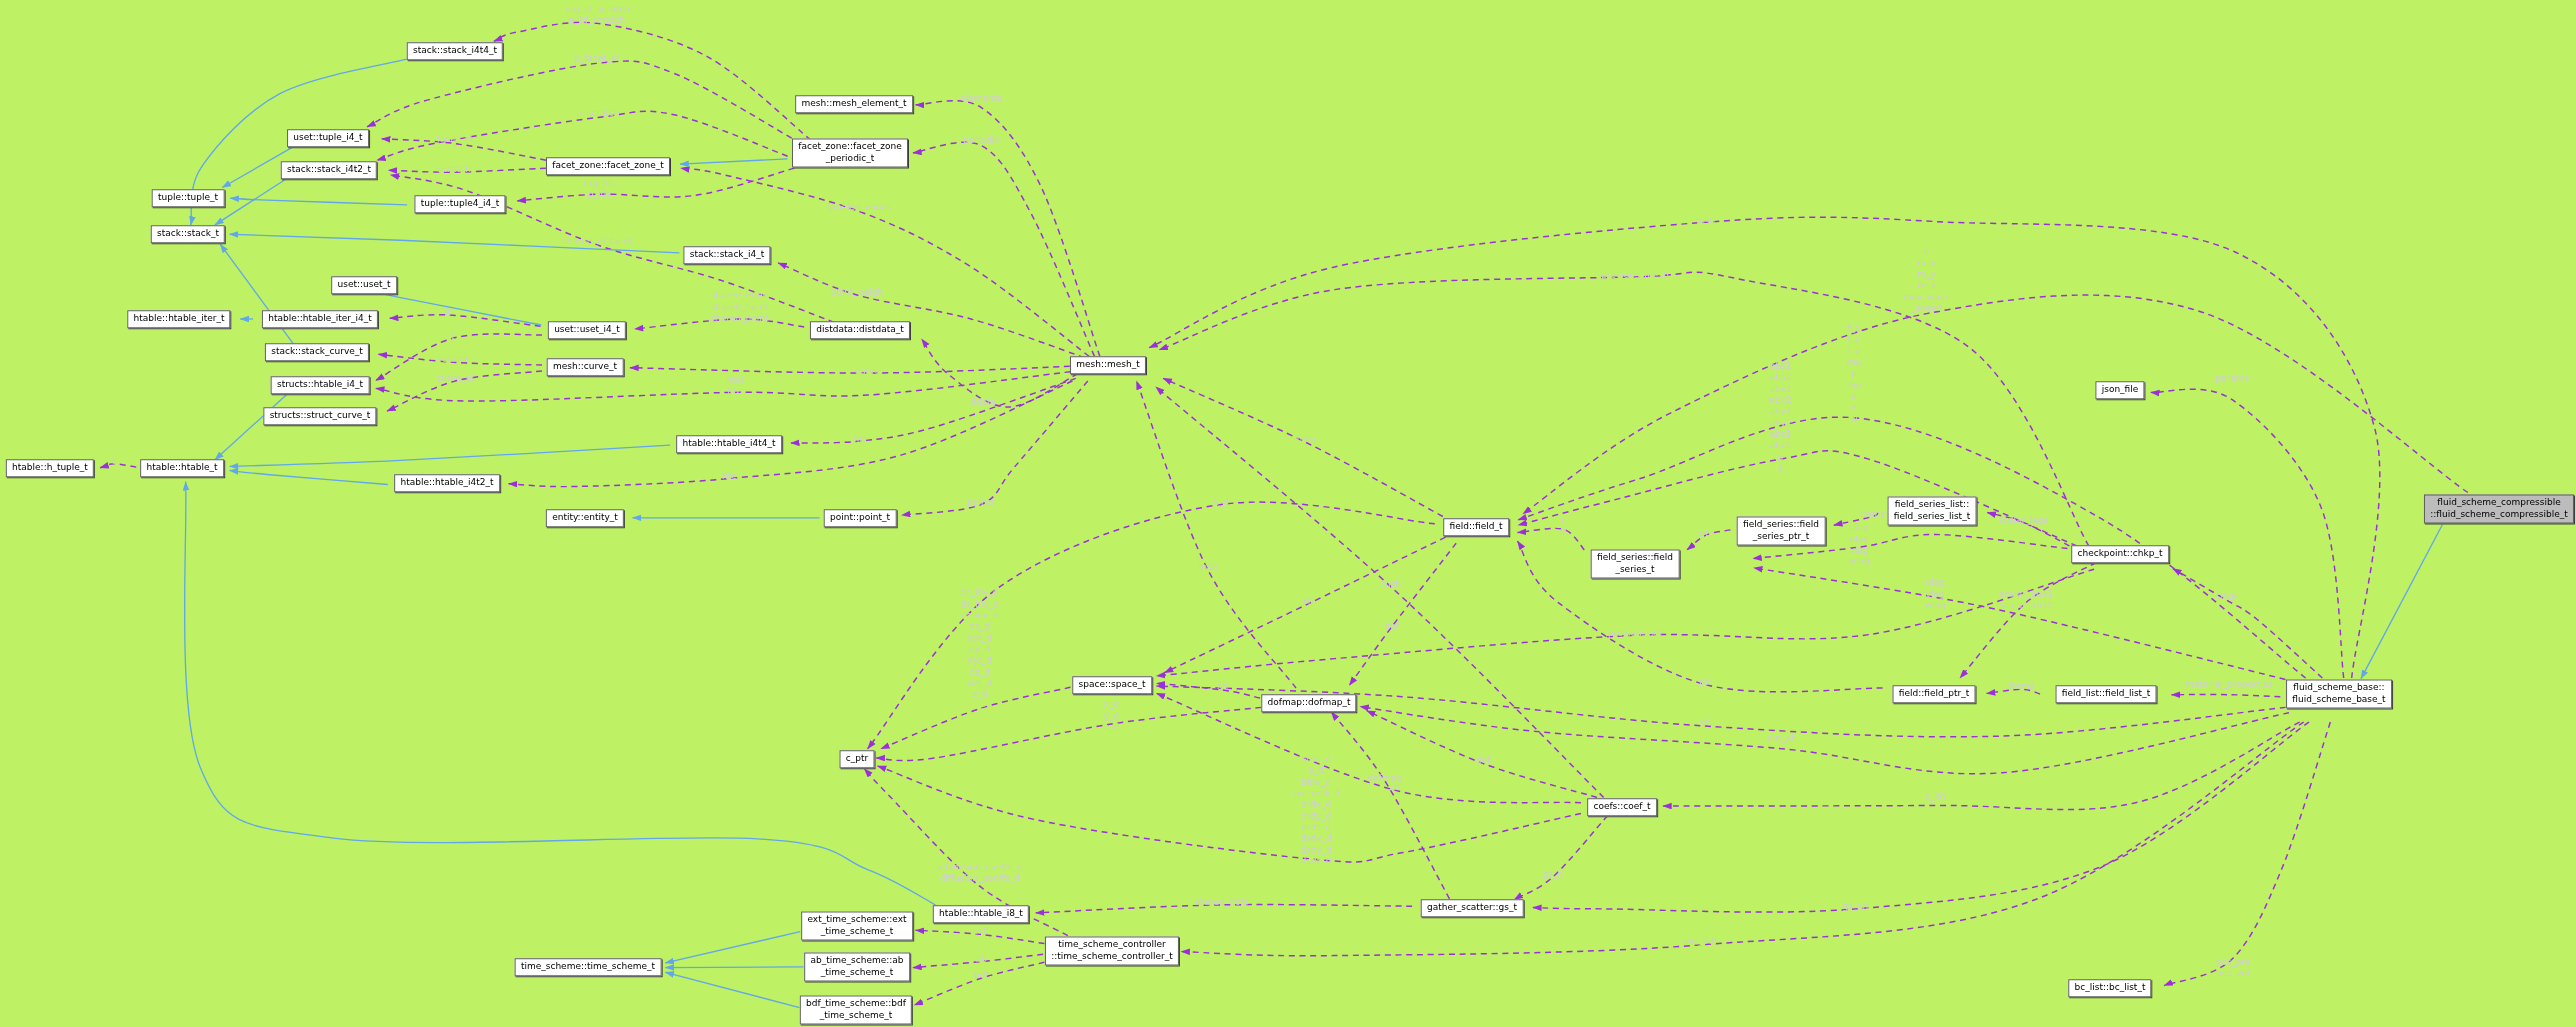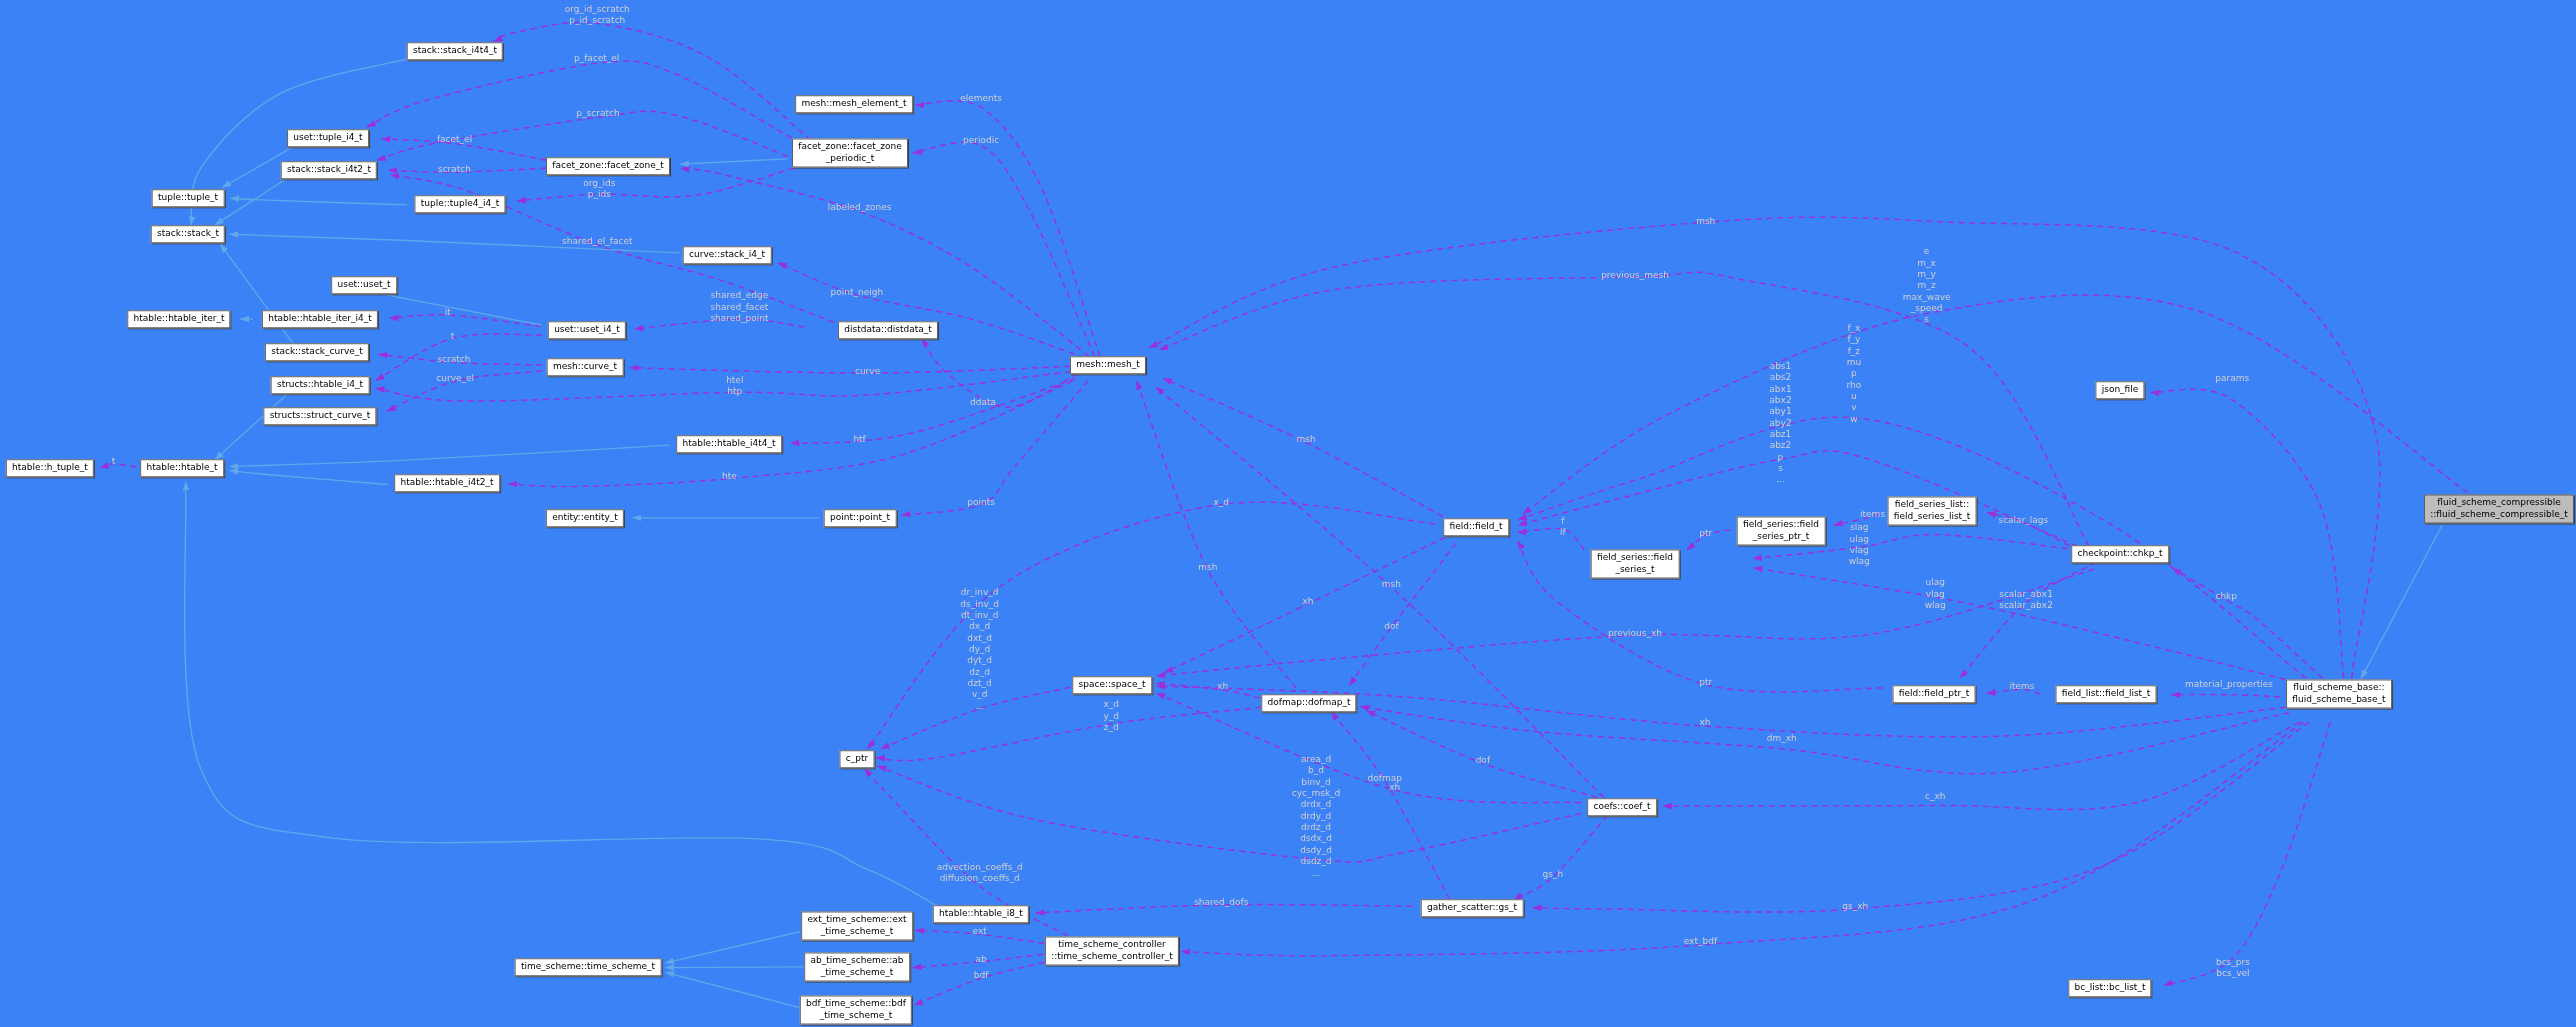--- a/index.html
+++ b/index.html
@@ -1,16 +1,16 @@
 <!DOCTYPE html>
 <html style="font-size:10.7px"><head>
 <meta charset="utf-8">
 <style>
   html,body{margin:0;padding:0;background:#000;}
-  #canvas{position:relative;width:2576px;height:1027px;background:#3b82f6;overflow:hidden;
+  #canvas{position:relative;width:2576px;height:1027px;background:#bef264;overflow:hidden;
           font-family:"DejaVu Sans",sans-serif;}
   #edges{position:absolute;left:0;top:0;width:2576px;height:1027px;}
   #nodes{position:absolute;left:0;top:0;width:2576px;height:1027px;}
   .node{position:absolute;transform:translate(-50%,-50%);background:#ffffff;
         border:0.7px solid #5e5e5e;box-shadow:1px 1px 0 #3a3a3a;color:#000;
         font-size:9px;line-height:1.28;padding:2px 5.3px;text-align:center;
         white-space:nowrap;cursor:pointer;}
   .node.main{background:#bcbcbc;}
   .elabel{fill:#cfcfcf;font-size:13.5px;text-anchor:middle;}
 </style>
@@ -205,35 +205,35 @@
         <div>facet_zone::facet_zone_t</div>
       </div>
       <div class="node" style="left: 850px; top: 153px;">
         <div>facet_zone::facet_zone</div>
         <div>_periodic_t</div>
       </div>
       <div class="node" style="left: 854px; top: 104px;">
         <div>mesh::mesh_element_t</div>
       </div>
       <div class="node" style="left: 727px; top: 255px;">
-        <div>curve::stack_i4_t</div>
+        <div>stack::stack_i4_t</div>
       </div>
       <div class="node" style="left: 321px; top: 285px; margin-left: 43px;">
         <div>uset::uset_t</div>
       </div>
       <div class="node" style="left: 179px; top: 319px;">
         <div>htable::htable_iter_t</div>
       </div>
       <div class="node" style="left: 320px; top: 319px;">
         <div>htable::htable_iter_i4_t</div>
       </div>
       <div class="node" style="left: 587px; top: 330px;">
         <div>uset::uset_i4_t</div>
       </div>
-      <div class="node" style="left: 860px; top: 330px; margin-left: 28px;">
+      <div class="node" style="left: 860px; top: 330px;">
         <div>distdata::distdata_t</div>
       </div>
       <div class="node" style="left: 317px; top: 352px;">
         <div>stack::stack_curve_t</div>
       </div>
       <div class="node" style="left: 585px; top: 367px;">
         <div>mesh::curve_t</div>
       </div>
       <div class="node" style="left: 320px; top: 385px;">
         <div>structs::htable_i4_t</div>

